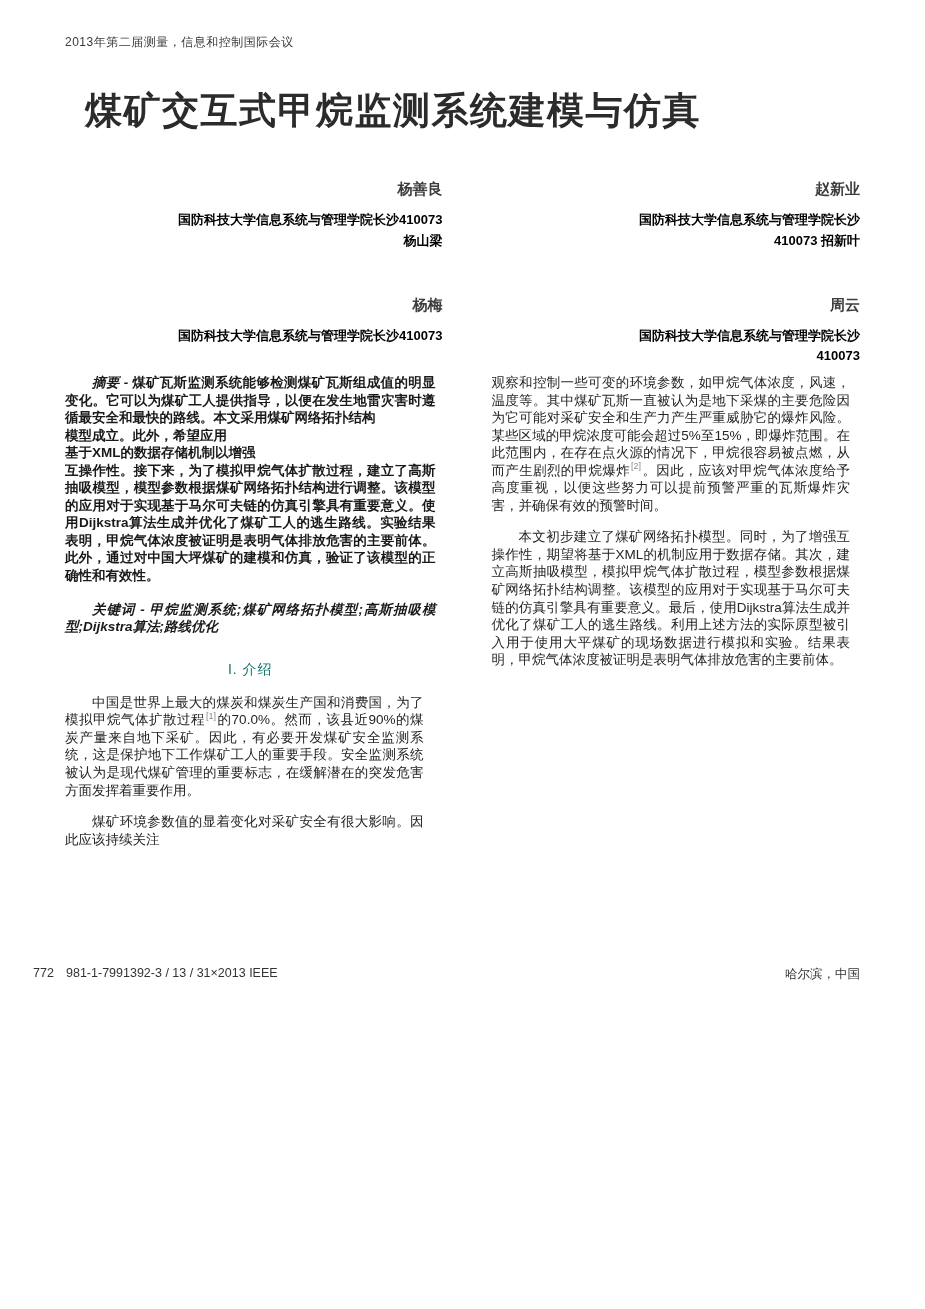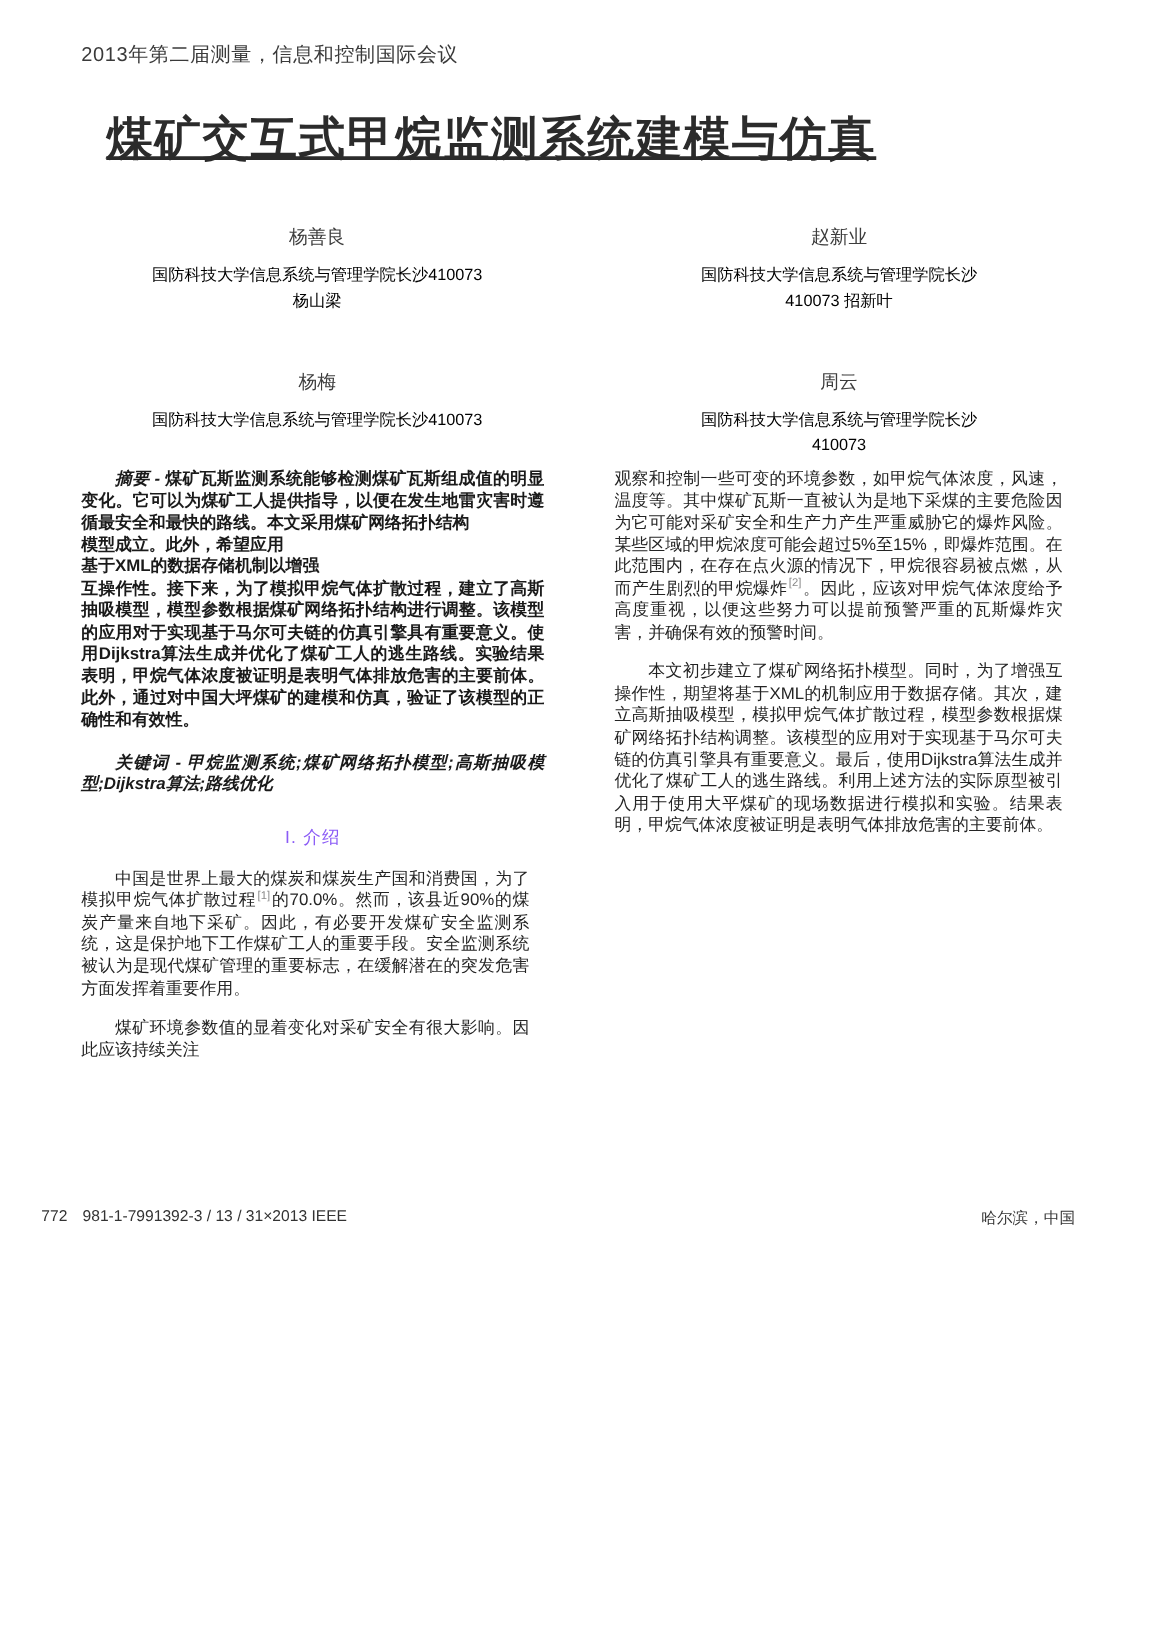--- a/index.html
+++ b/index.html
@@ -13,47 +13,46 @@
     height: 1309px;
     background: #ffffff;
     font-family: "Liberation Sans", "DejaVu Sans", sans-serif;
     color: #1c1c1c;
     overflow: hidden;
   }
   .conf-header {
     position: absolute;
     top: 34px;
     left: 65px;
-    font-size: 16px;
+    font-size: 12px;
     color: #3a3a3a;
     letter-spacing: 0.5px;
   }
   .title {
     position: absolute;
     top: 86px;
     left: 85px;
     margin: 0;
     font-size: 37px;
     font-weight: 700;
     letter-spacing: 1.5px;
     color: #2b2b2b;
     white-space: nowrap;
-    text-decoration: underline;
   }
   .authors {
     position: absolute;
     top: 180px;
     left: 65px;
     right: 65px;
     display: grid;
     grid-template-columns: 1fr 1fr;
     column-gap: 40px;
     row-gap: 44px;
   }
-  .author-block { text-align: center; }
+  .author-block { text-align: right; font-weight: bold; }
   .author-name {
     font-size: 15px;
     color: #3d3d3d;
     margin-bottom: 11px;
   }
   .author-line {
     font-size: 13px;
     color: #000000;
     line-height: 1.6;
   }
@@ -84,21 +83,21 @@
     font-style: italic;
     text-indent: 2em;
     color: #1a1a1a;
   }
   .section-heading {
     margin: 24px 0 16px 0;
     font-size: 14px;
     font-weight: 400;
     text-align: center;
     letter-spacing: 1px;
-    color: #8b5cf6;
+    color: #0f766e;
   }
   .para {
     margin: 0 12px 14px 0;
     text-indent: 2em;
   }
   .para.no-indent { text-indent: 0; }
   .cite {
     font-size: 9px;
     color: #8a8a8a;
     vertical-align: super;

